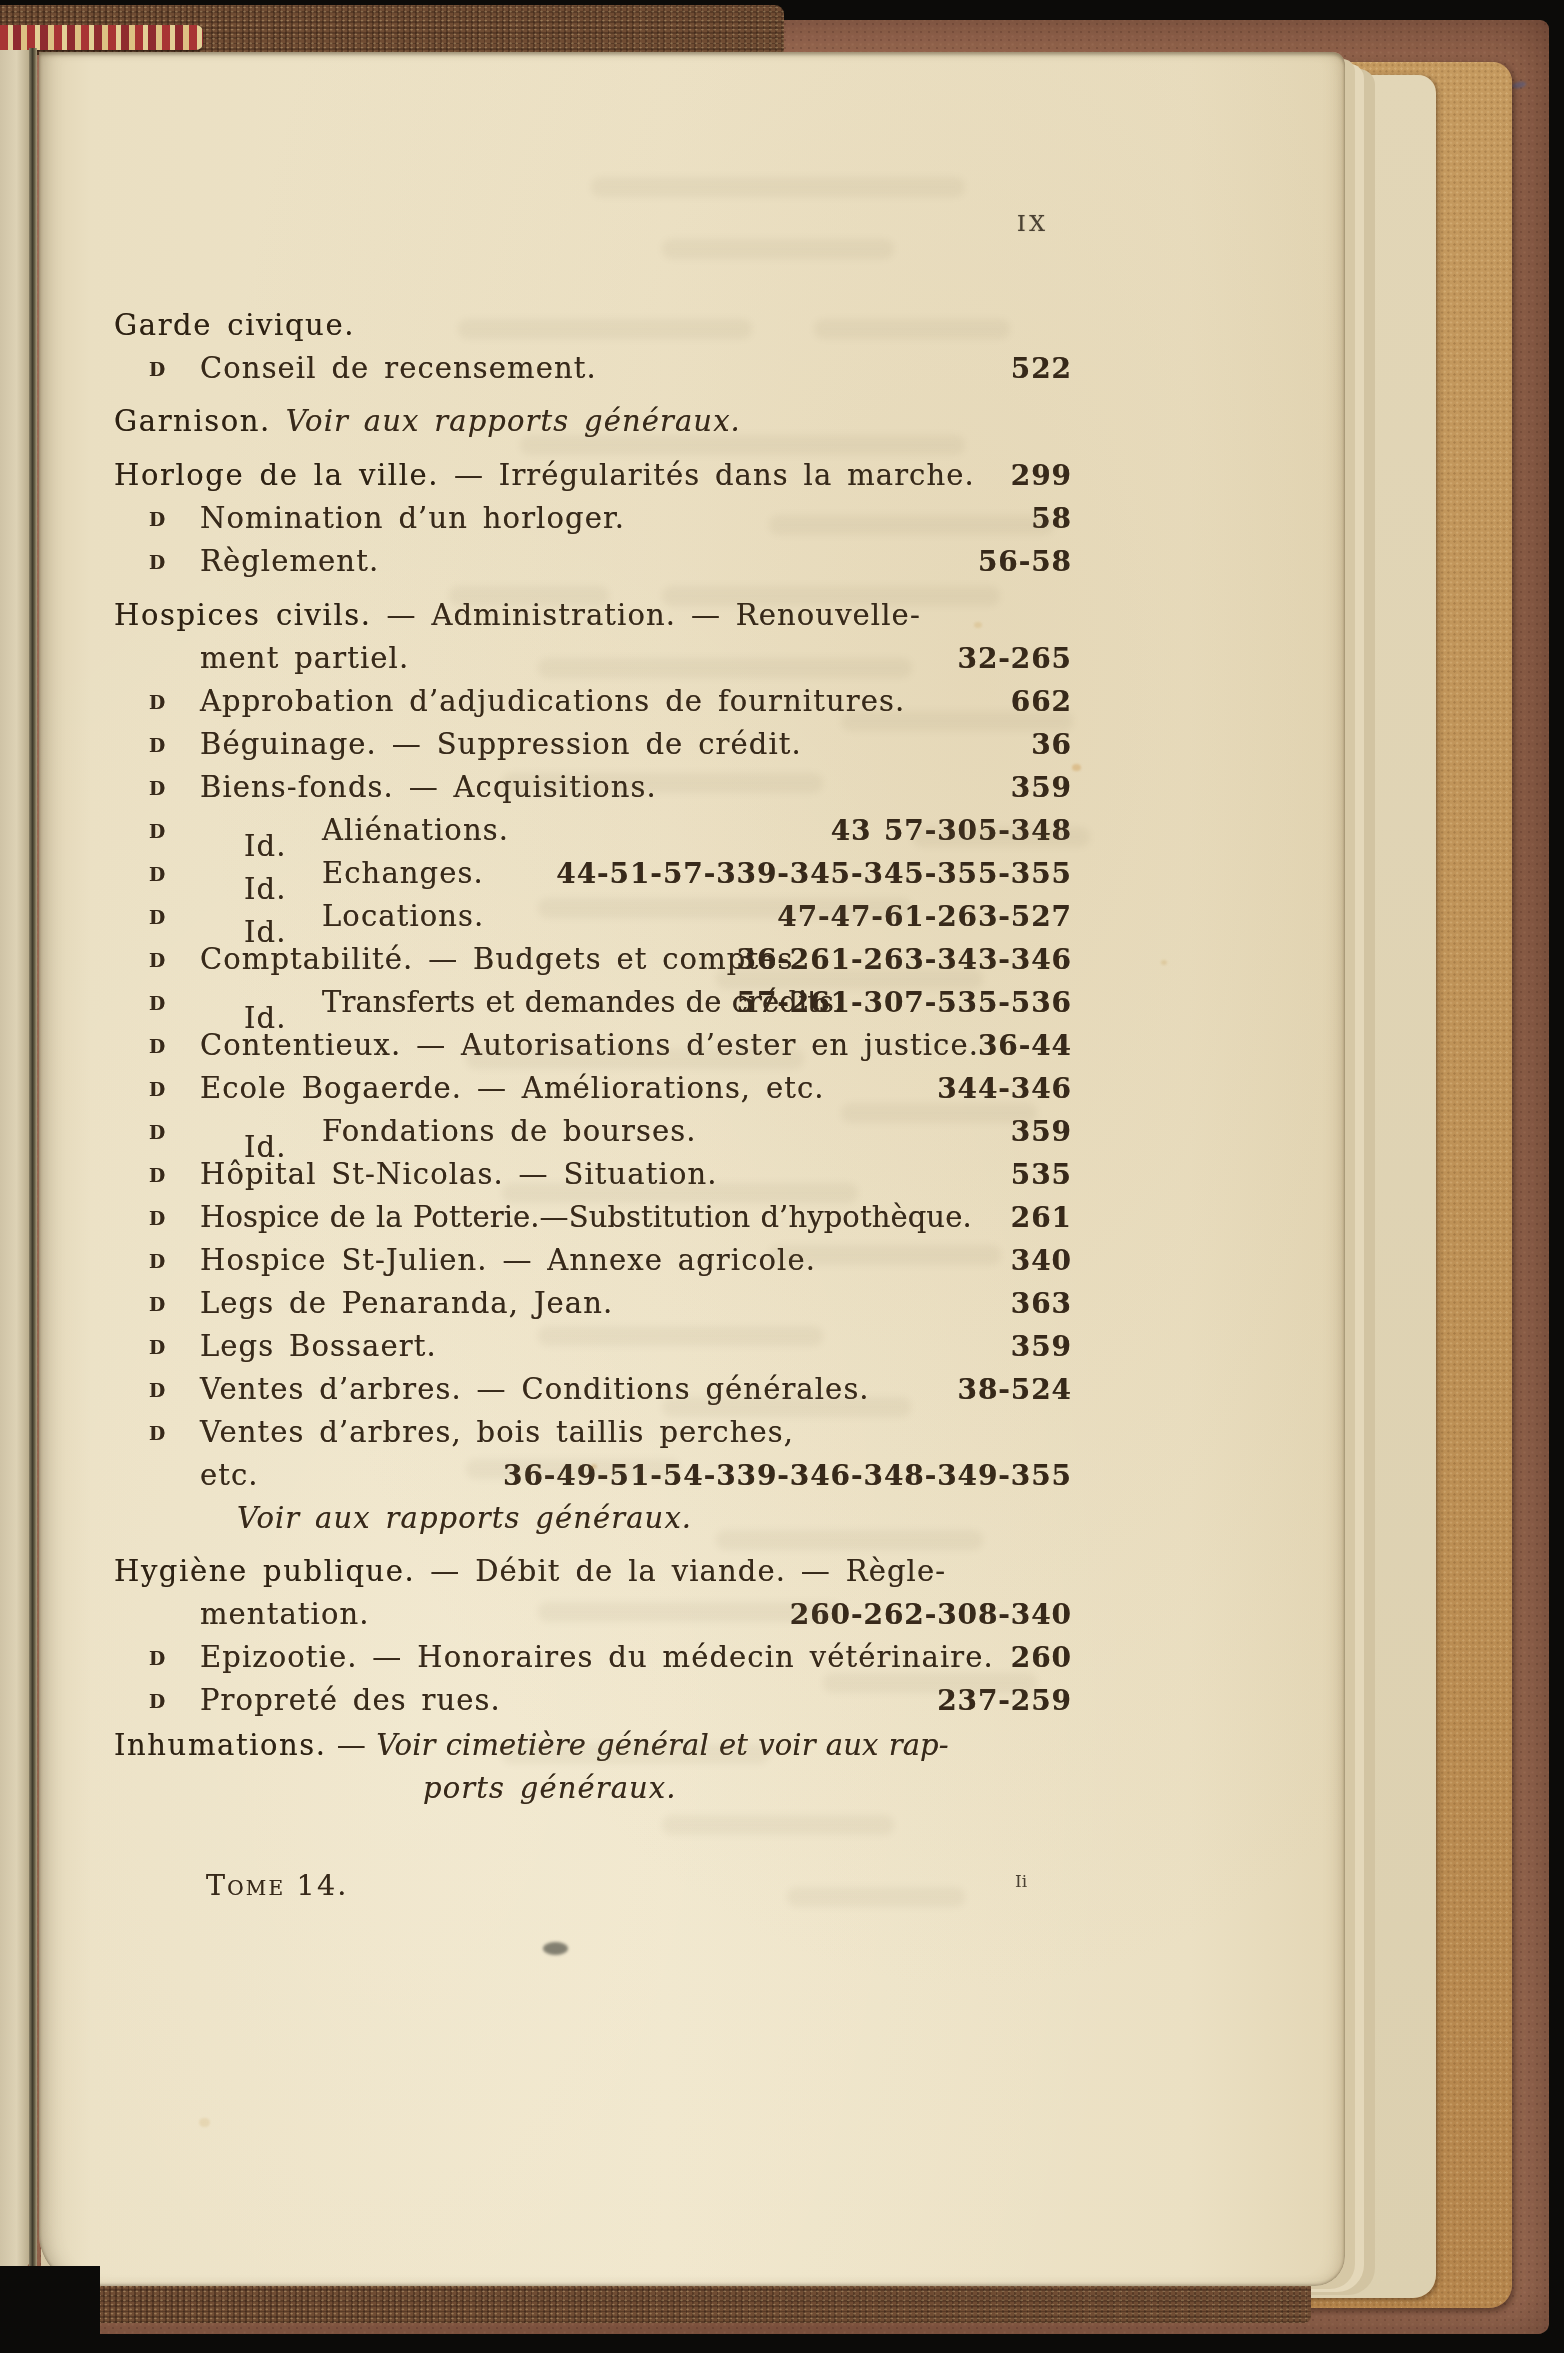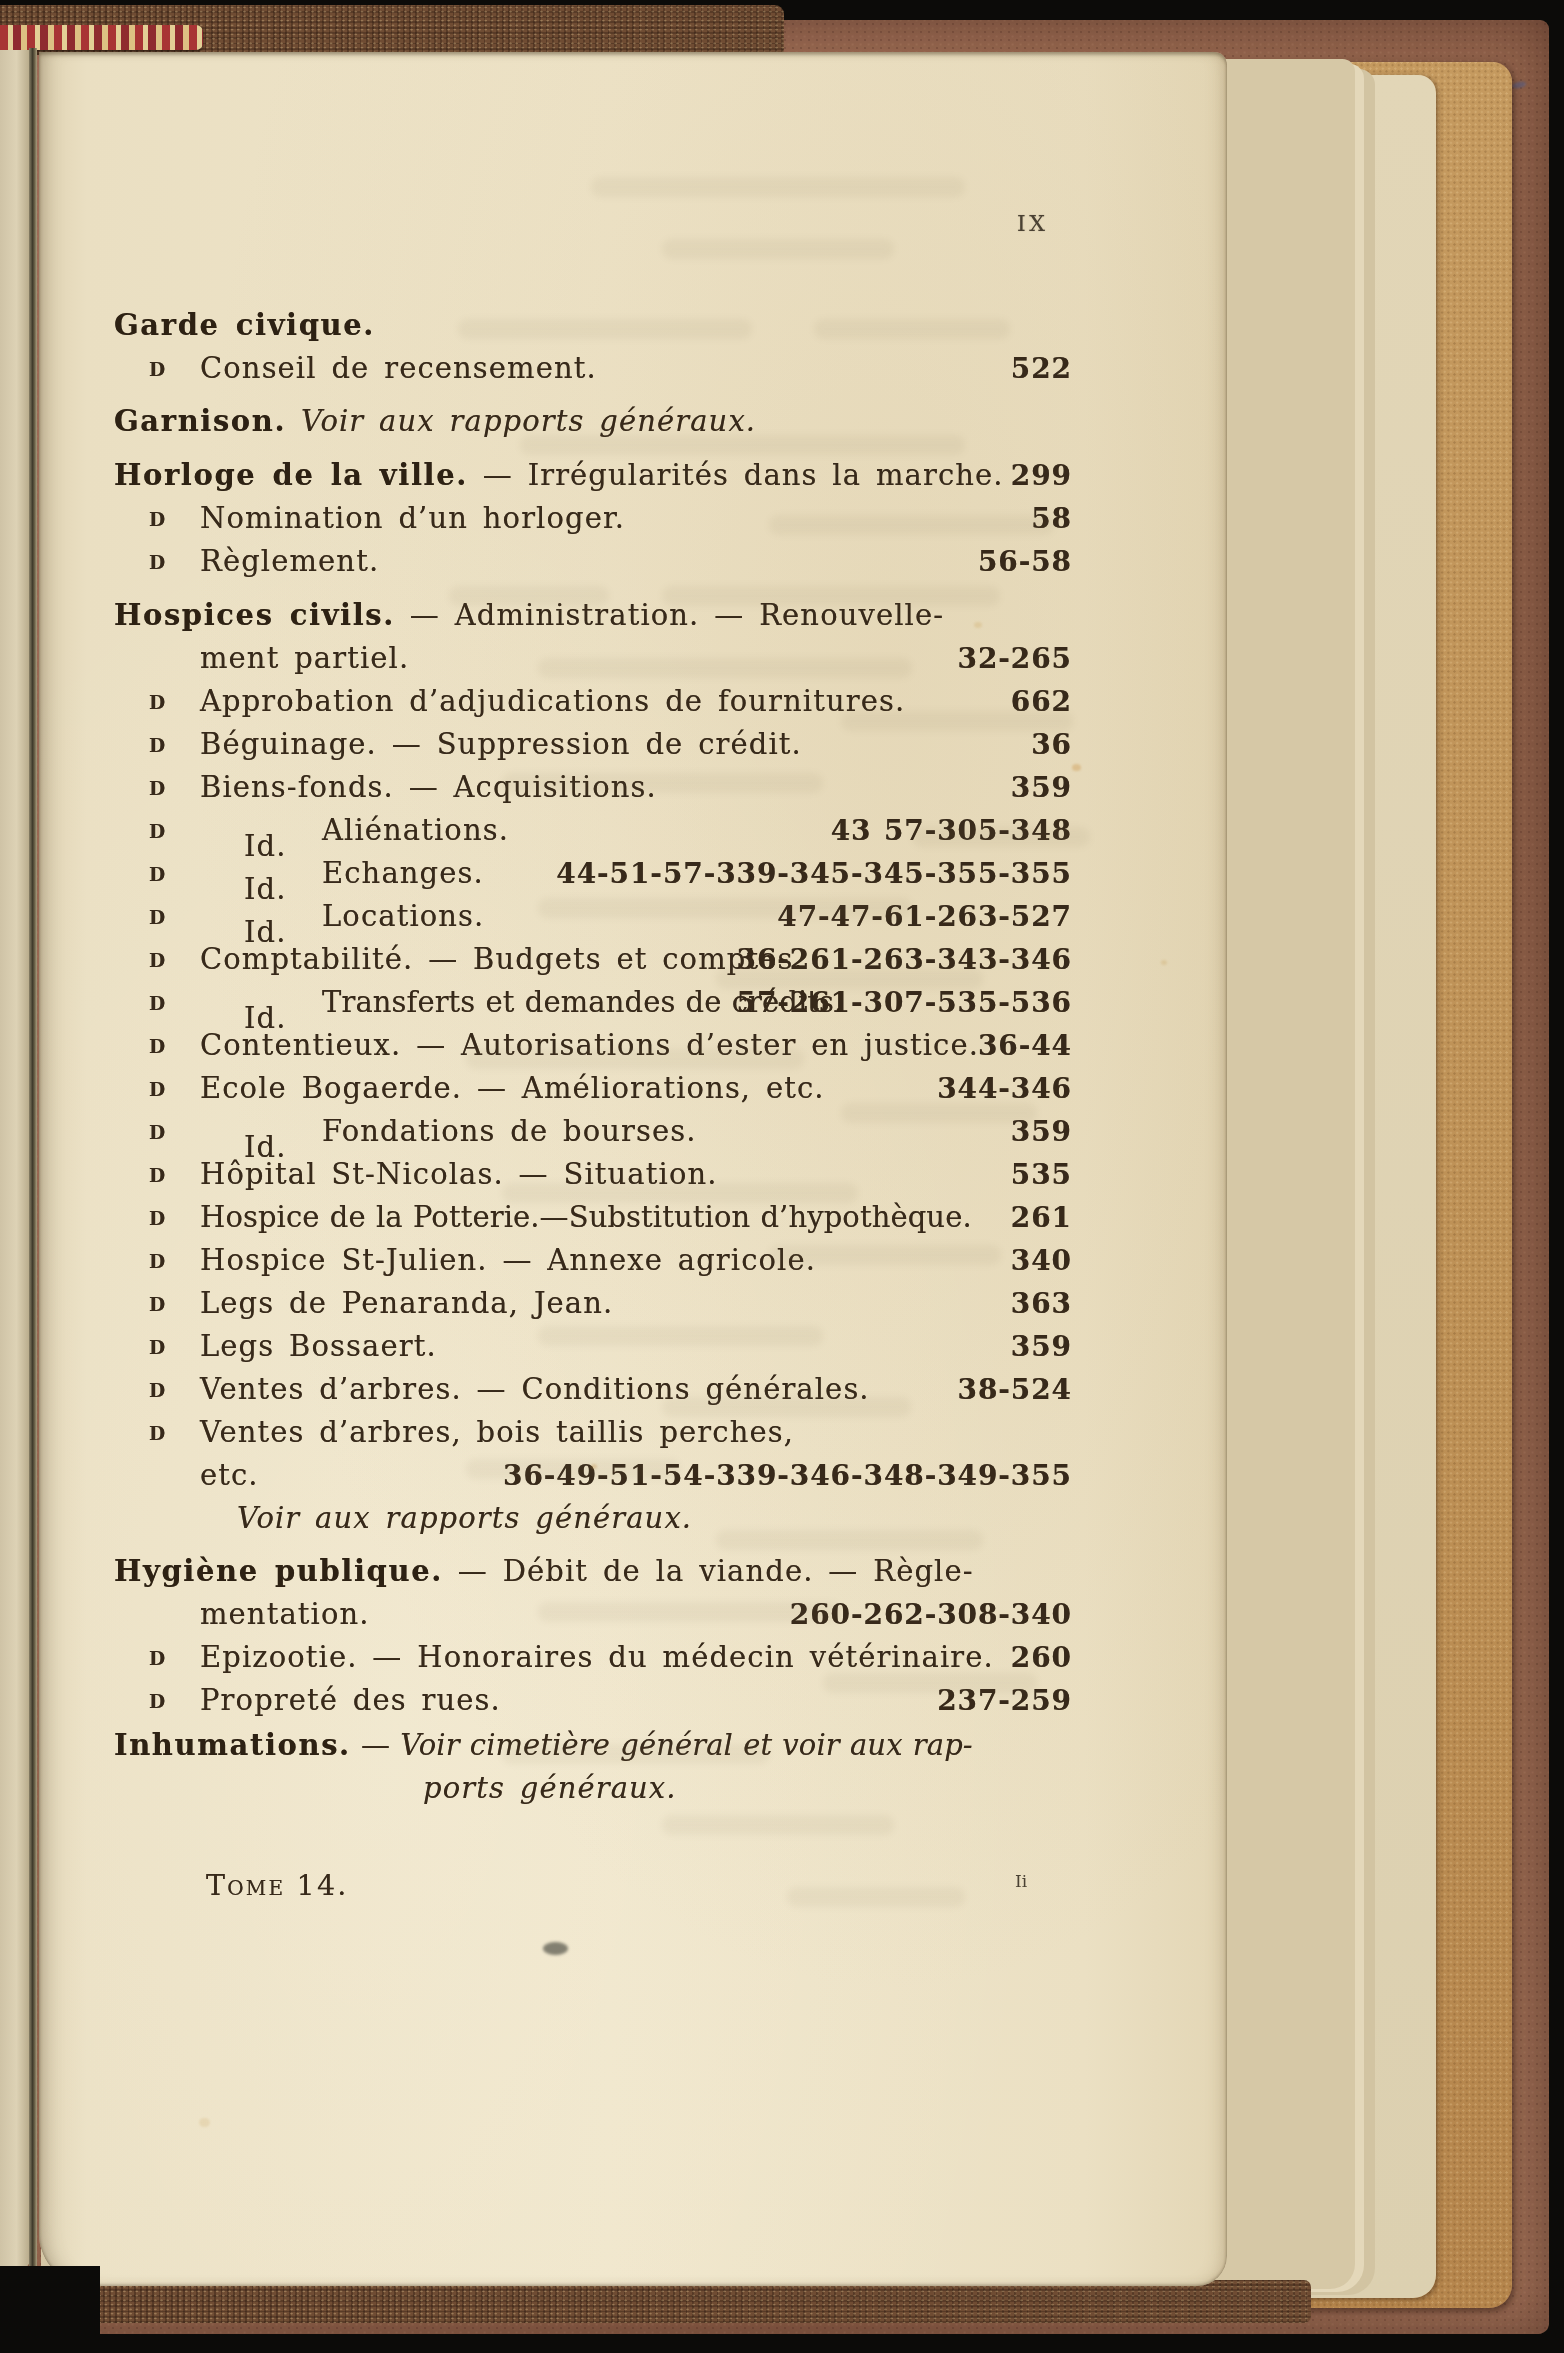--- a/index.html
+++ b/index.html
@@ -45,21 +45,21 @@
     box-shadow:0 1.8px 2.7px rgba(20,8,4,.6);}
   #black-corner-bl{position:absolute;left:0;top:2266px;width:100px;height:87px;background:#0c0b09;}
 
   
   #facing-strip{position:absolute;left:0;top:50px;width:30px;height:2219px;
     background:linear-gradient(90deg,#cfc3a6,#ddd2b5 55%,#b7aa8a 100%);border-radius:0 0 9px 1.8px;}
   #gutter-line{position:absolute;left:29px;top:48px;width:8px;height:2223px;
     background:linear-gradient(90deg,#8a8168,#3f3a2b 45%,#6b6249 70%,#a99d7d);}
 
   
-  #page{position:absolute;left:39px;top:52px;width:1188px;height:2234px;border-radius:1.8px 12.5px 30px 52px;
+  #page{position:absolute;left:39px;top:52px;width:1306px;height:2234px;border-radius:1.8px 12.5px 30px 52px;
     background:
       radial-gradient(ellipse at 72% 28%, rgba(210,190,148,.28), transparent 58%),
       radial-gradient(ellipse at 30% 75%, rgba(255,250,235,.25), transparent 55%),
       linear-gradient(90deg,#dfd2b2 0,#eadfc2 4%,#efe5ca 48%,#ebe0c3 88%,#e3d6b5 100%);
     box-shadow:inset 0 2.7px 3.6px rgba(70,55,30,.40), inset 0 -1.8px 2.7px rgba(70,55,30,.28),
                inset 14.2px 0 21.4px -12.5px rgba(80,65,40,.45), inset -12.5px 0 18px -10.7px rgba(120,95,55,.38);
     color:#37291a;}
 
   
   #page-number{position:absolute;left:978px;top:159px;font-size:22px;letter-spacing:3.6px;color:#4a4133;
@@ -68,21 +68,21 @@
   .row{position:relative;height:43px;font-size:29px;line-height:41px;letter-spacing:1.1px;word-spacing:4.5px;
        text-shadow:0 0 0.6px rgba(45,32,14,.55);white-space:nowrap;}
   .row.head{margin-top:10.7px;}
   .row.head.tight{margin-top:1.8px;padding-left:27px;}
   .row .txt{position:absolute;top:0;left:161px;}
   .row.head .txt{left:75px;}
   .row.id .txt{left:283px;}
   .row.voir .txt{left:198px;}
   .row.ports .txt{left:384px;}
   .row.fit .txt{letter-spacing:0.1px;word-spacing:0.9px;}
-  .seg.b{font-weight:bold;letter-spacing:1.6px;color:#2d2113;}
+  .seg.b{font-weight:normal;letter-spacing:1.6px;color:#2d2113;}
   .seg.i{font-style:italic;}
   .ditto{position:absolute;left:110px;top:8px;font-size:18.7px;font-weight:bold;line-height:27px;}
   .idlabel{position:absolute;left:205px;top:16px;}
   .pages{position:absolute;right:273px;top:0;font-weight:bold;font-size:28px;letter-spacing:0.9px;word-spacing:1.8px;}
   #footer-row{position:absolute;left:0;top:1817px;width:1306px;height:45px;font-size:28.5px;}
   #volume-label{position:absolute;left:167px;top:0;font-variant:small-caps;letter-spacing:2.2px;
     text-shadow:0 0 0.6px rgba(45,32,14,.55);}
   #signature-mark{position:absolute;left:976px;top:1.8px;font-size:17px;color:#4a4133;}
 
   

